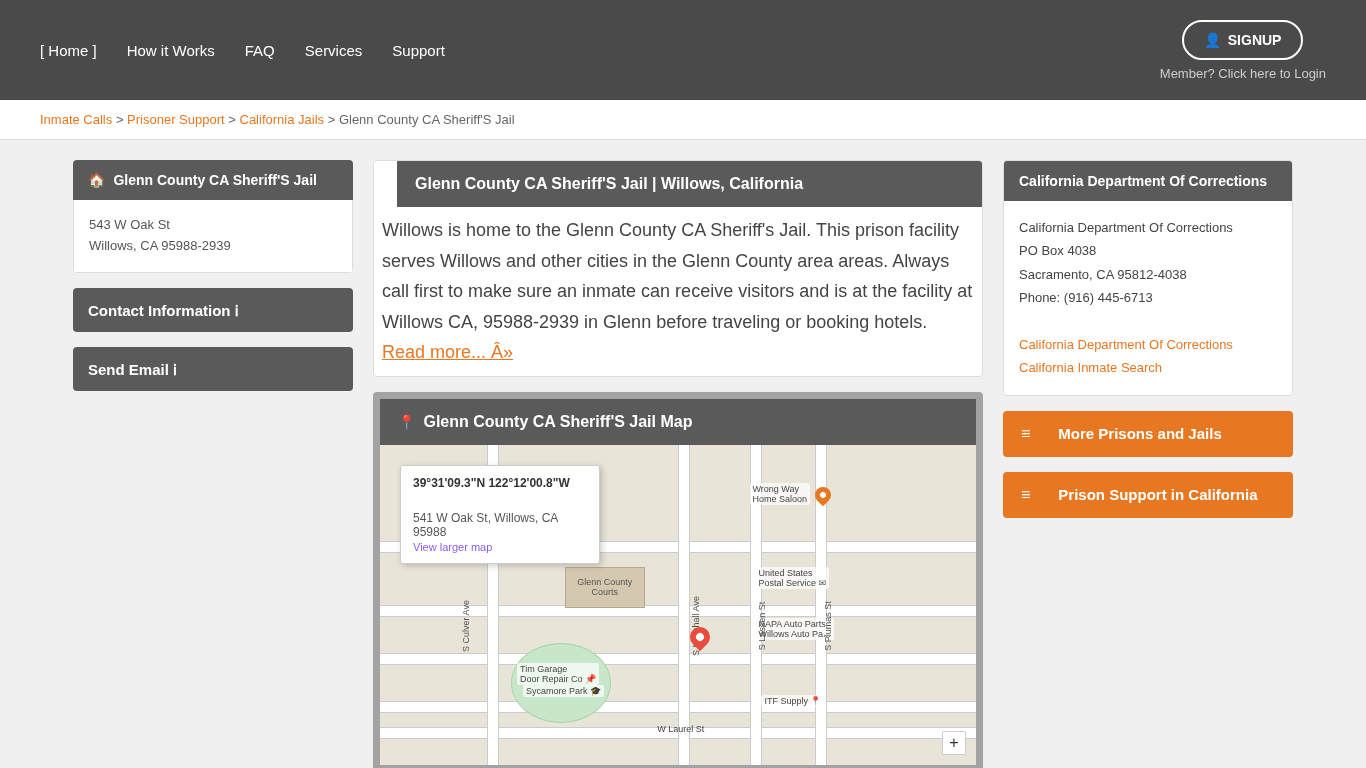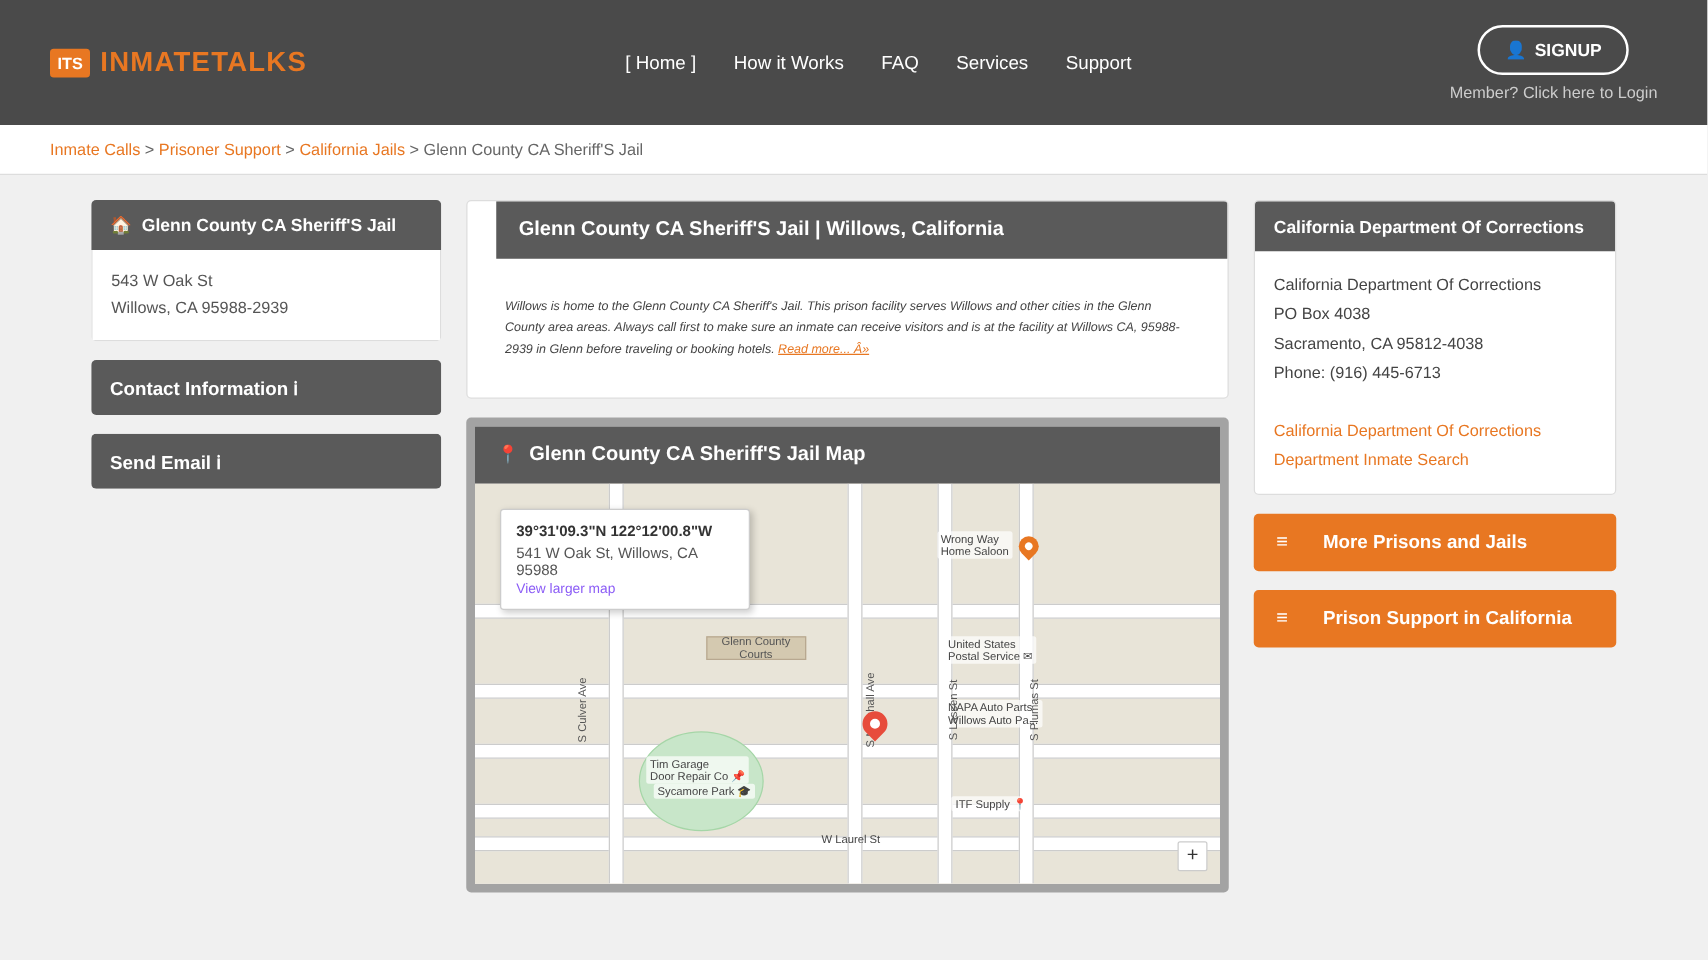--- a/index.html
+++ b/index.html
@@ -156,25 +156,24 @@
       color: white;
       padding: 14px 18px;
       font-size: 16px;
       font-weight: bold;
       display: flex;
       align-items: center;
       gap: 8px;
       margin-left: 23px;
     }
     .main-card-body {
-      padding: 30px;
-      font-size: 10px;
+      padding: 8px;
+      font-size: 18px;
       line-height: 1.7;
       color: #444;
-      font-style: italic;
     }
     .main-card-body a { color: #e87722; }
 
     
     .map-card { background: white; border-radius: 4px; overflow: hidden; border: 7px solid #a3a3a3; }
     .map-card-header {
       background: #5a5a5a;
       color: white;
       padding: 14px 18px;
       font-size: 16px;
@@ -197,21 +196,21 @@
       background: white;
       border: 1px solid #ccc;
       border-radius: 3px;
       padding: 10px 12px;
       font-size: 12px;
       box-shadow: 2px 2px 6px rgba(0,0,0,0.2);
       z-index: 10;
       width: 200px;
     }
     .map-popup-coords { font-weight: bold; font-size: 12px; }
-    .map-popup-address { color: #555; margin-top: 3px; }
+    .map-popup-address { color: #555; margin-top: 21px; }
     .map-popup-link { color: #8b5cf6; text-decoration: none; display: block; margin-top: 2px; font-size: 11px; }
 
     
     .map-bg {
       position: absolute;
       inset: 0;
       background: #e8e4d8;
     }
     
     .street-h {
@@ -294,26 +293,20 @@
 
     
     .icon-home::before { content: "🏠"; font-size: 14px; }
     .icon-list::before { content: "≡"; font-size: 16px; }
     .icon-pin::before { content: "📍"; font-size: 14px; }
   </style>
 </head>
 <body>
 
 <header class="header">
-  <div class="logo">
-    <div class="logo-box">ITS</div>
-    <div class="logo-text">
-      <span>INMATE</span><span style="color:#e87722;">TALKS</span>
-    </div>
-  </div>
 
   <nav>
     <a href="#">[ Home ]</a>
     <a href="#">How it Works</a>
     <a href="#">FAQ</a>
     <a href="#">Services</a>
     <a href="#">Support</a>
   </nav>
 
   <div class="header-right">
@@ -395,21 +388,21 @@
         <div class="street-h" style="top:80%; left:0; right:0; background:#fff;"></div>
         <div class="street-h" style="top:88%; left:0; right:0; background:#fff;"></div>
 
         <div class="street-v" style="top:0; bottom:0; left:18%; background:#fff;"></div>
         <div class="street-v" style="top:0; bottom:0; left:50%; background:#fff;"></div>
         <div class="street-v" style="top:0; bottom:0; left:62%; background:#fff;"></div>
         <div class="street-v" style="top:0; bottom:0; left:73%; background:#fff;"></div>
 
         <div class="map-green-area" style="top:62%; left:22%; width:100px; height:80px;"></div>
 
-        <div style="position:absolute; top:38%; left:31%; width:80px; height:19px; background:#d4c9b0; border:1px solid #b8a890; font-size:9px; display:flex; align-items:center; justify-content:center; color:#555; text-align:center;">Glenn County Courts</div>
+        <div style="position:absolute; top:38%; left:31%; width:80px; height:41px; background:#d4c9b0; border:1px solid #b8a890; font-size:9px; display:flex; align-items:center; justify-content:center; color:#555; text-align:center;">Glenn County Courts</div>
 
         <div class="map-label" style="top:12%; left:62%; font-size:9px;">Wrong Way<br>Home Saloon</div>
         <div class="map-label" style="top:38%; left:63%; font-size:9px;">United States<br>Postal Service ✉</div>
         <div class="map-label" style="top:54%; left:63%; font-size:9px;">NAPA Auto Parts<br>Willows Auto Pa...</div>
         <div class="map-label" style="top:68%; left:23%; font-size:9px;">Tim Garage<br>Door Repair Co 📌</div>
         <div class="map-label" style="top:75%; left:24%; font-size:9px;">Sycamore Park 🎓</div>
         <div class="map-label" style="top:78%; left:64%; font-size:9px;">ITF Supply 📍</div>
         <div class="map-label" style="top:87%; left:46%; font-size:9px; background:transparent;">W Laurel St</div>
 
         <div style="position:absolute; top:55%; left:10%; font-size:9px; color:#555; transform:rotate(-90deg); white-space:nowrap;">S Culver Ave</div>
@@ -445,21 +438,21 @@
 
     <div class="dept-card">
       <div class="dept-card-header">California Department Of Corrections</div>
       <div class="dept-card-body">
         <div>California Department Of Corrections</div>
         <div>PO Box 4038</div>
         <div>Sacramento, CA 95812-4038</div>
         <div>Phone: (916) 445-6713</div>
         <br>
         <a href="#">California Department Of Corrections</a>
-        <a href="#">Department Inmate Search</a>
+        <a href="#">California Inmate Search</a>
       </div>
     </div>
 
     <div class="orange-card">
       <span class="icon-list"></span>
       <span>More Prisons and Jails</span>
     </div>
 
     <div class="orange-card">
       <span class="icon-list"></span>

